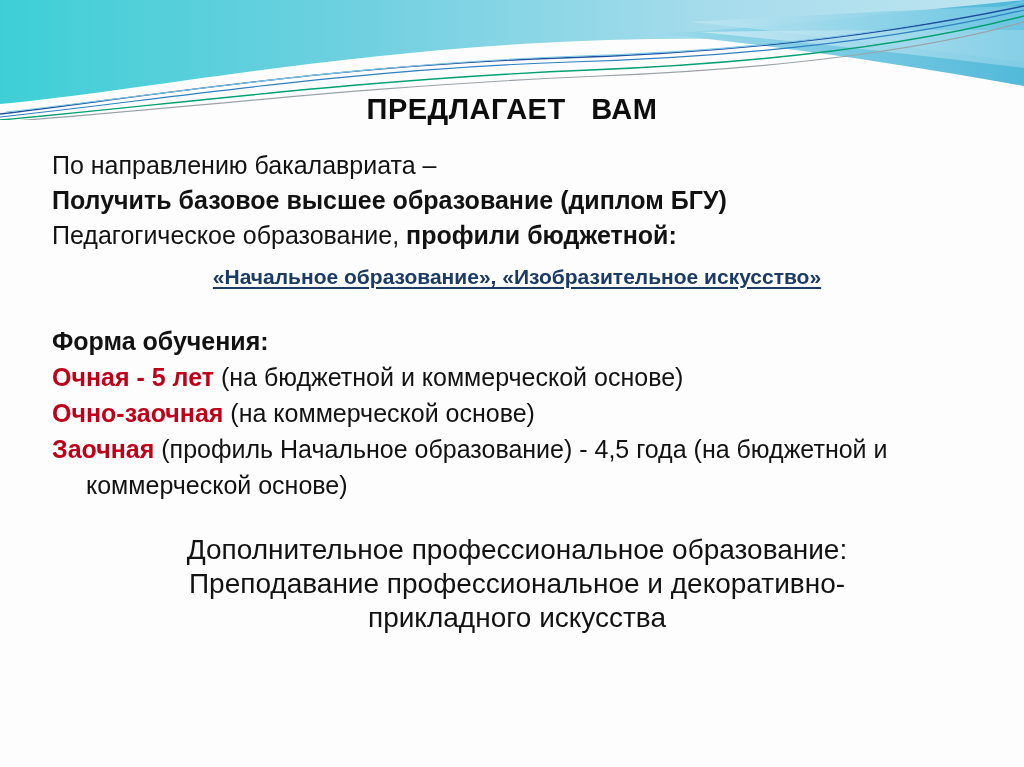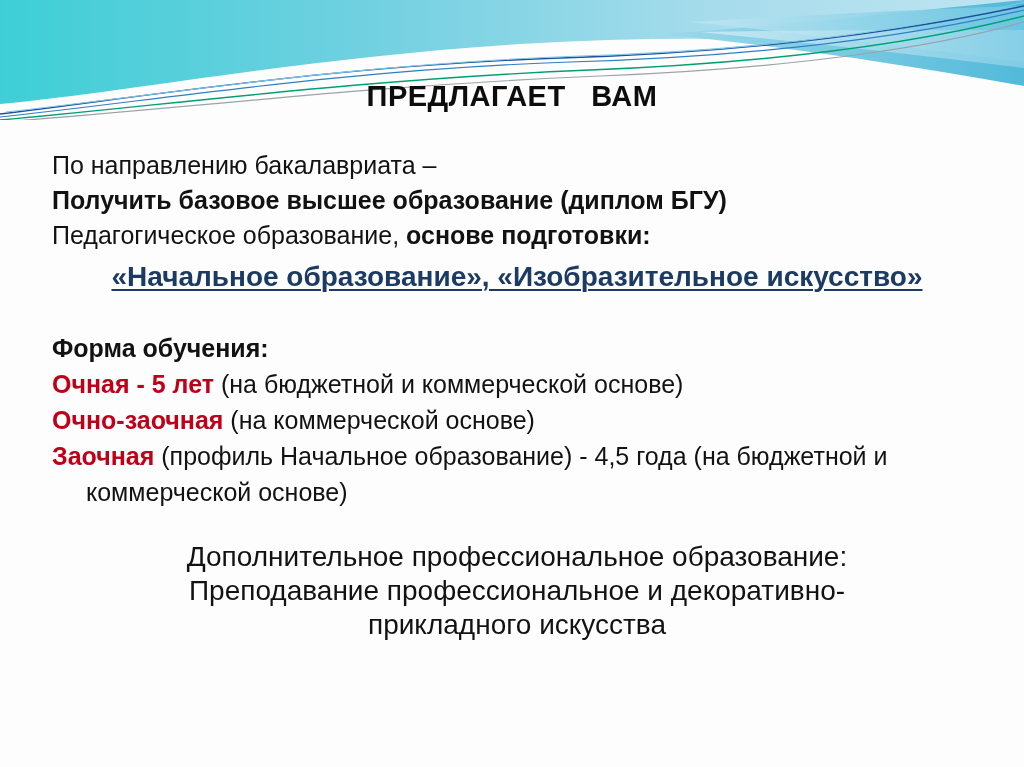--- a/index.html
+++ b/index.html
@@ -31,21 +31,21 @@
   #banner svg {
     display: block;
     width: 1024px;
     height: 120px;
   }
 
   
   #title {
     position: absolute;
     left: 0;
-    top: 80px;
+    top: 93px;
     width: 1024px;
     text-align: center;
     font-size: 29px;
     font-weight: bold;
     letter-spacing: 0.5px;
     color: #0d0d0d;
     white-space: pre;
   }
 
   
@@ -63,31 +63,31 @@
     white-space: pre-wrap;
   }
   .b   { font-weight: bold; }
   .reg { font-weight: normal; }
   .red { color: #c00018; font-weight: bold; }
 
   
   #profiles {
     margin-top: 4px;
     text-align: center;
-    font-size: 28px;
+    font-size: 21px;
     line-height: 40px;
     font-weight: bold;
     color: #1b3a64;
     text-decoration: underline;
     text-decoration-thickness: 2px;
     text-underline-offset: 3px;
     padding: 0 44px;
   }
 
-  #forms { margin-top: 33px; }
+  #forms { margin-top: 26px; }
   #forms .line { line-height: 36px; }
   .hang {
     display: block;
     padding-left: 34px;
     text-indent: -34px;
   }
 
   #extra {
     margin-top: 30px;
     text-align: center;
@@ -142,21 +142,21 @@
       <path d="M0,122 C170,110 360,86 600,76 C800,68 940,46 1024,22" fill="none" stroke="#9aa3a8" stroke-width="1.2"></path>
     </svg>
   </div>
 
   <div id="title">ПРЕДЛАГАЕТ   ВАМ</div>
 
   <div id="content">
 
     <div class="line reg">По направлению бакалавриата –</div>
     <div class="line b">Получить базовое высшее образование (диплом БГУ)</div>
-    <div class="line"><span class="reg">Педагогическое образование, </span><span class="b">основе подготовки:</span></div>
+    <div class="line"><span class="reg">Педагогическое образование, </span><span class="b">профили бюджетной:</span></div>
 
     <div id="profiles">«Начальное образование», «Изобразительное искусство»</div>
 
     <div id="forms">
       <div class="line b">Форма обучения:</div>
 
       <div class="line"><span class="hang"><span class="red">Очная - 5 лет</span><span class="reg"> (на бюджетной и коммерческой основе)</span></span></div>
 
       <div class="line"><span class="hang"><span class="red">Очно-заочная</span><span class="reg"> (на коммерческой основе)</span></span></div>
 

